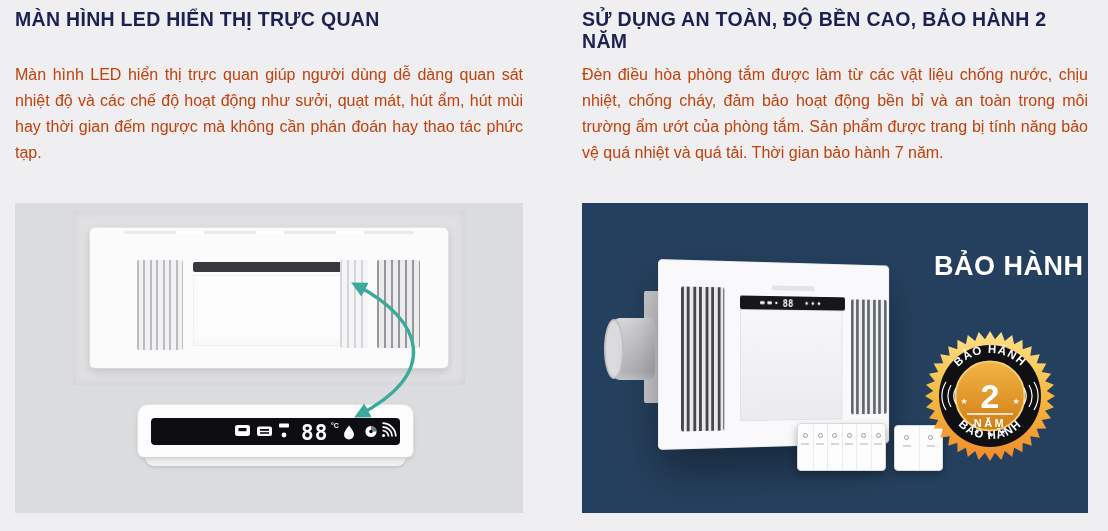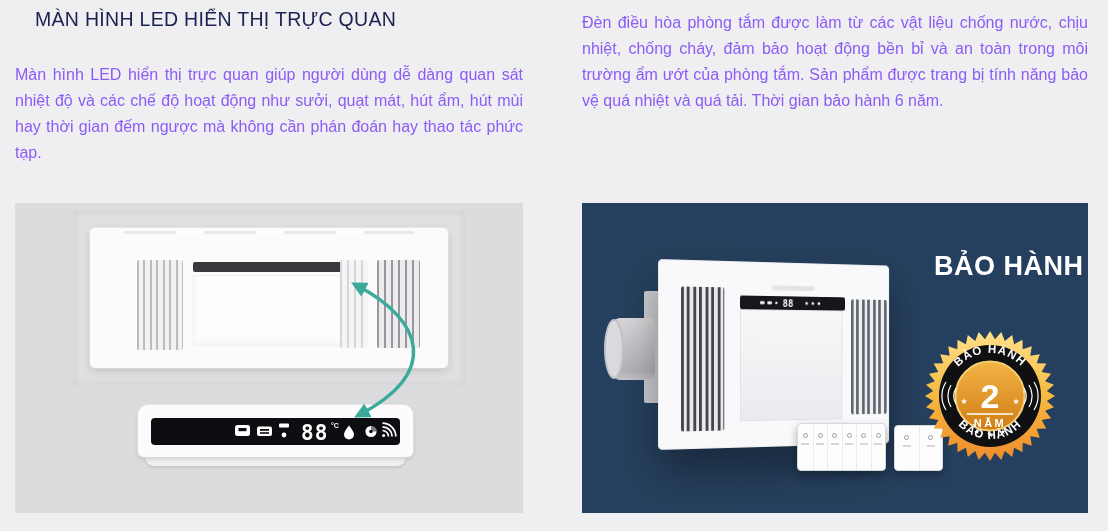--- a/index.html
+++ b/index.html
@@ -4,26 +4,26 @@
 <style>
   * { box-sizing: border-box; margin: 0; padding: 0; }
   html,body { width:1108px; height:531px; }
   body { background:#efeff1; font-family:"Liberation Sans", sans-serif; overflow:hidden; }
   .page { position:relative; width:1108px; height:531px; }
   .col { position:absolute; top:0; }
   .col-left  { left:15px;  width:508px; }
   .col-right { left:582px; width:506px; }
   h2.sec-title {
     margin-top:8px; min-height:44px;
-    font-size:19.5px; line-height:22px; font-weight:400;
-    color:#1b2152; letter-spacing:.3px;margin-left:20px;
+    font-size:19.5px; line-height:22px; font-weight:700;
+    color:#1b2152; letter-spacing:.3px;
   }
   p.sec-para {
     margin-top:10px; font-size:16px; line-height:26px;
-    color:#8b5cf6; text-align:justify;
+    color:#c2410c; text-align:justify;
   }
   figure.fig { position:absolute; top:203px; left:0; margin:0; height:310px; overflow:hidden; }
   .fig-led { width:508px; background:#dbdcde; }
   .fig-war { width:506px; background:#25405e; }
 
   
   .recess { position:absolute; left:58px; top:8px; width:392px; height:174px;
             background:#e0e0e2; box-shadow: inset 0 0 10px rgba(0,0,0,.08); border-radius:2px; }
   .unit { position:absolute; left:75px; top:25px; width:358px; height:140px;
           background:#fbfbfc; border-radius:5px;
@@ -154,21 +154,22 @@
           <marker id="ah" viewBox="0 0 10 10" refX="6.5" refY="5" markerWidth="4.6" markerHeight="4.6" orient="auto-start-reverse">
             <path d="M0,0 L10,5 L0,10 z" fill="#3baa9a"></path>
           </marker>
         </defs>
         <path d="M341,82 C410,118 424,170 344,212" fill="none" stroke="#3baa9a" stroke-width="3.4" marker-start="url(#ah)" marker-end="url(#ah)"></path>
       </svg>
     </figure>
   </section>
 
   <section class="col col-right">
-    <p class="sec-para">Đèn điều hòa phòng tắm được làm từ các vật liệu chống nước, chịu nhiệt, chống cháy, đảm bảo hoạt động bền bỉ và an toàn trong môi trường ẩm ướt của phòng tắm. Sản phẩm được trang bị tính năng bảo vệ quá nhiệt và quá tải. Thời gian bảo hành 6 năm.</p>
+    <h2 class="sec-title">SỬ DỤNG AN TOÀN, ĐỘ BỀN CAO, BẢO HÀNH 2 NĂM</h2>
+    <p class="sec-para">Đèn điều hòa phòng tắm được làm từ các vật liệu chống nước, chịu nhiệt, chống cháy, đảm bảo hoạt động bền bỉ và an toàn trong môi trường ẩm ướt của phòng tắm. Sản phẩm được trang bị tính năng bảo vệ quá nhiệt và quá tải. Thời gian bảo hành 7 năm.</p>
 
     <figure class="fig fig-war">
       <div class="duct-housing"></div>
       <div class="duct-tube"></div>
       <div class="duct-face"></div>
 
       <div class="product3d">
         <div class="frame">
           <div class="grille w-g-left"></div>
           <div class="brand-mark"></div>

